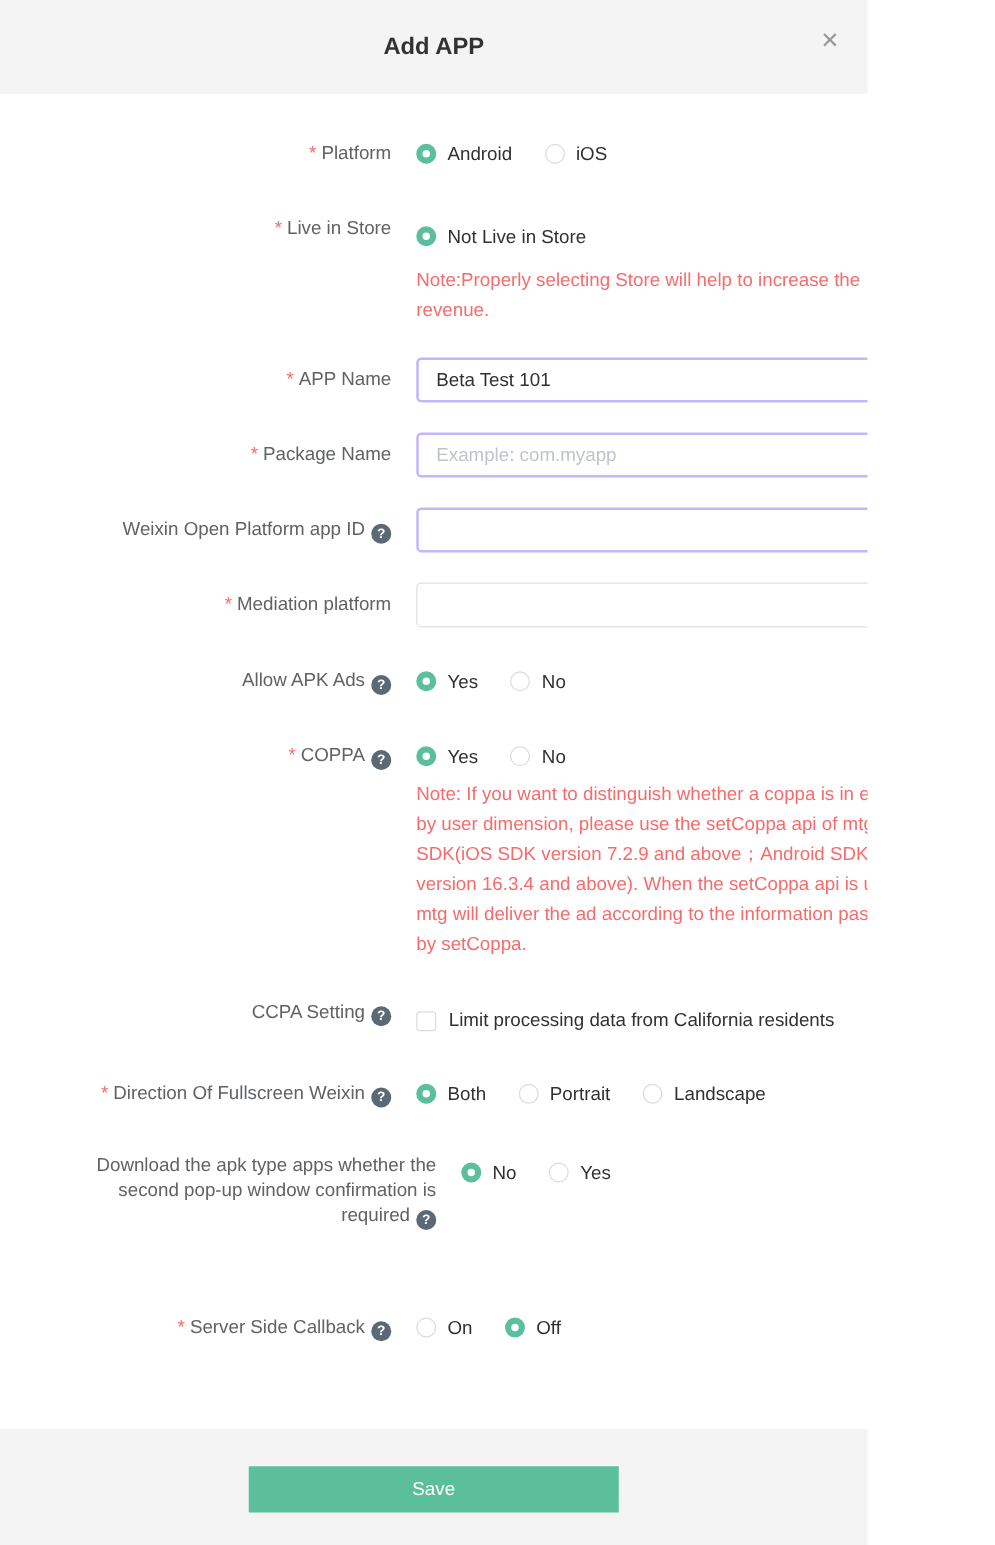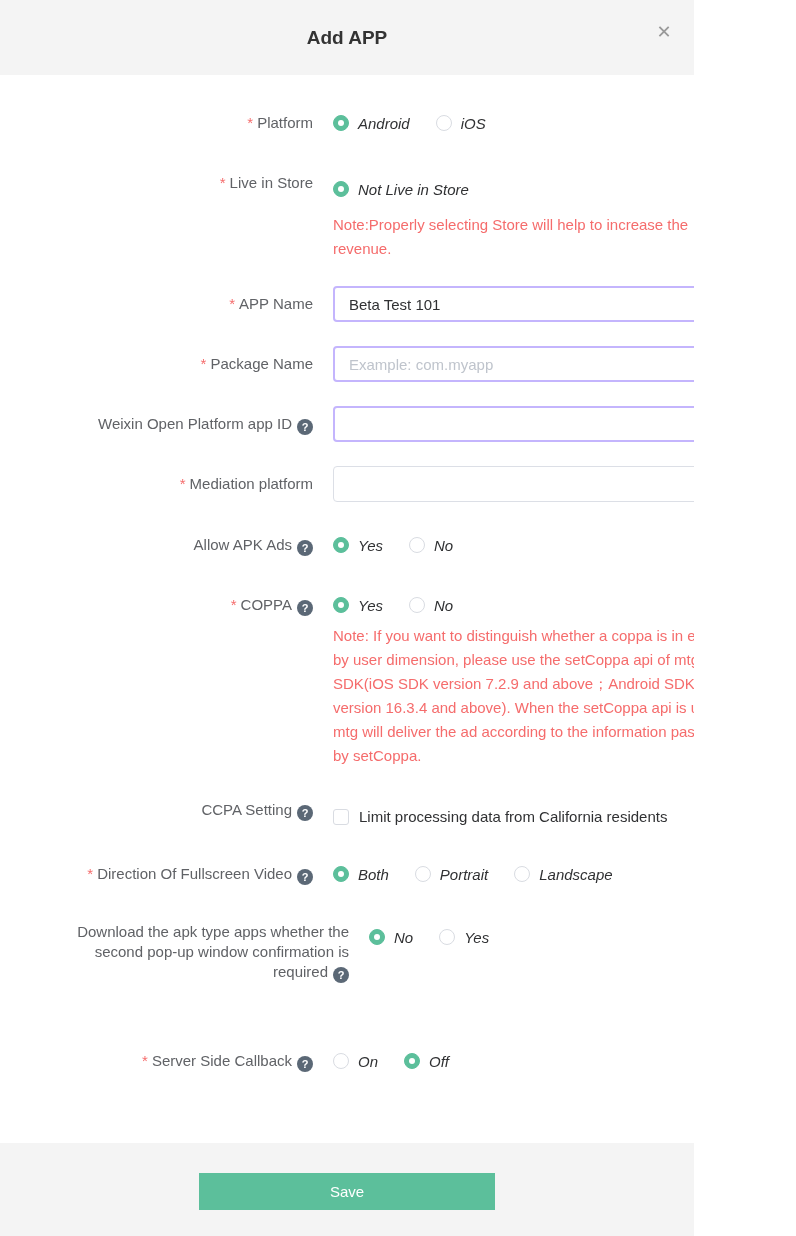--- a/index.html
+++ b/index.html
@@ -23,21 +23,21 @@
          line-height:30px; }
   .lbl.multiline { line-height:20px; padding-top:6px;margin-left:36px; }
   .ctrl { margin-left:20px; flex:1 1 auto; }
   .star { color:#f56c6c; margin-right:4px; }
 
   .help { display:inline-flex; width:16px; height:16px; border-radius:50%; background:#5b6876;
           color:#fff; font-size:11px; font-weight:bold; align-items:center; justify-content:center;
           vertical-align:-2px; margin-left:5px; }
 
   
-  .radio-line { display:flex; align-items:center; height:30px;font-style:italic; }
+  .radio-line { display:flex; align-items:center; height:30px; }
   .radio { display:inline-flex; align-items:center; margin-right:26px; cursor:pointer; }
   .rdot { width:16px; height:16px; border-radius:50%; border:1px solid #d9dce2; background:#fff;
           margin-right:9px; position:relative; flex:0 0 16px; }
   .rdot.on { background:#5cbf9b; border-color:#5cbf9b; }
   .rdot.on::after { content:""; position:absolute; left:50%; top:50%; width:6px; height:6px;
           border-radius:50%; background:#fff; transform:translate(-50%,-50%); }
   .rtext { font-size:15px; color:#303133; }
 
   
   .checkbox { display:inline-flex; align-items:flex-end; height:30px; cursor:pointer; }
@@ -189,21 +189,21 @@
       <div class="lbl"><span>CCPA Setting</span><span class="help">?</span></div>
       <div class="ctrl">
         <label class="checkbox">
           <span class="cbox"></span>
           <span class="rtext">Limit processing data from California residents</span>
         </label>
       </div>
     </div>
 
     <div class="row r-direction">
-      <div class="lbl"><span class="star">*</span><span>Direction Of Fullscreen Video</span><span class="help">?</span></div>
+      <div class="lbl"><span class="star">*</span><span>Direction Of Fullscreen Weixin</span><span class="help">?</span></div>
       <div class="ctrl">
         <div class="radio-line">
           <label class="radio">
             <span class="rdot on"></span>
             <span class="rtext">Both</span>
           </label>
           <label class="radio">
             <span class="rdot"></span>
             <span class="rtext">Portrait</span>
           </label>

